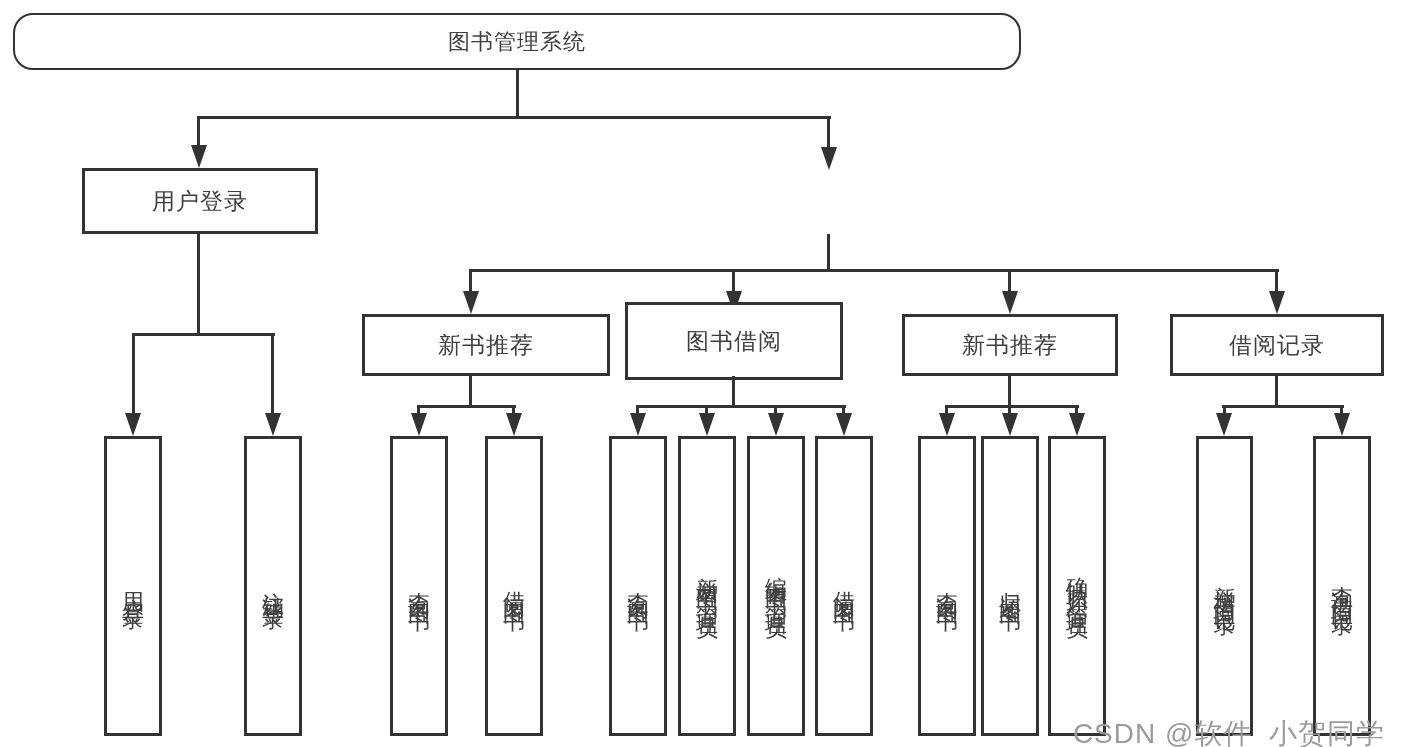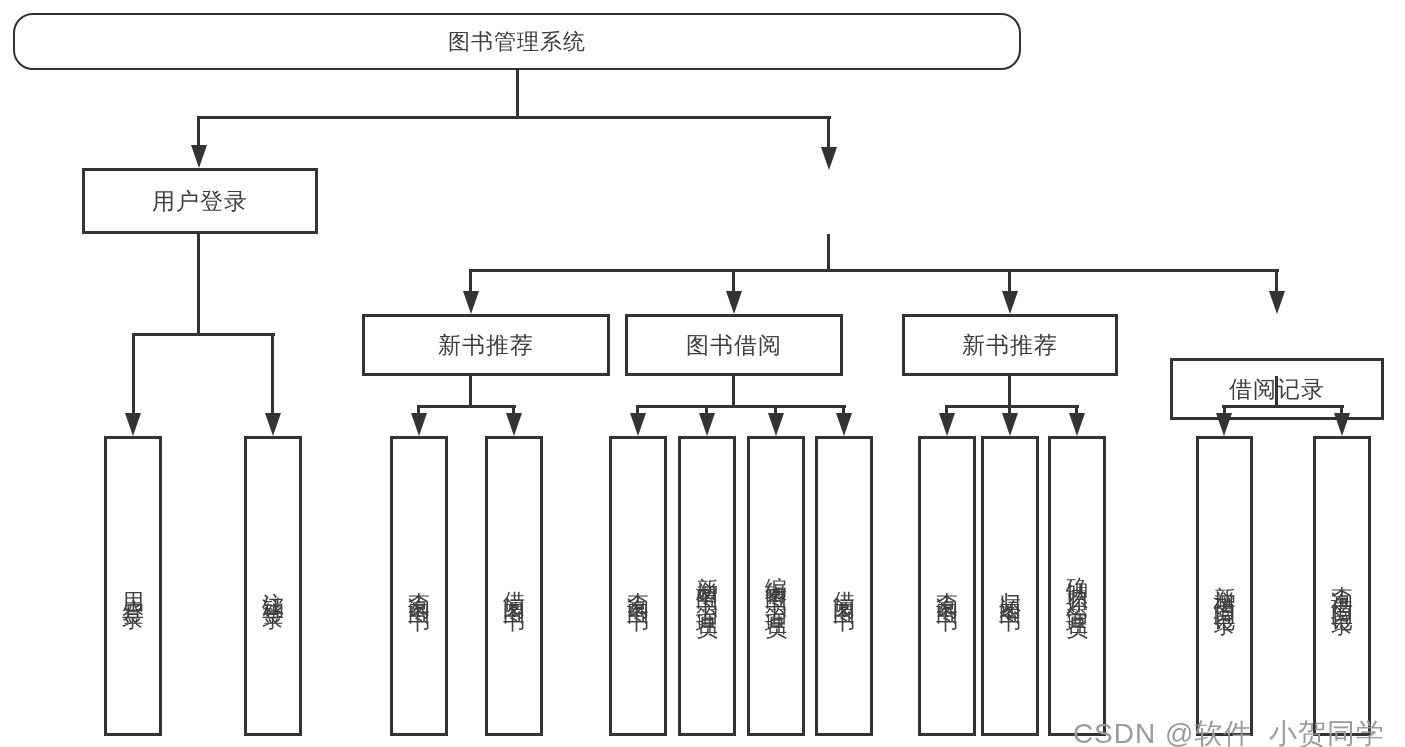--- a/index.html
+++ b/index.html
@@ -74,23 +74,23 @@
   <div class="vline" style="left:469px;top:269px;height:26px;"></div>
   <div class="tri" style="left:463px;top:291px;"></div>
   <div class="vline" style="left:732px;top:269px;height:26px;"></div>
   <div class="tri" style="left:726px;top:291px;"></div>
   <div class="vline" style="left:1008px;top:269px;height:26px;"></div>
   <div class="tri" style="left:1002px;top:291px;"></div>
   <div class="vline" style="left:1275px;top:269px;height:26px;"></div>
   <div class="tri" style="left:1269px;top:291px;"></div>
 
   <div class="box" style="left:362px;top:314px;width:248px;height:62px;">新书推荐</div>
-  <div class="box" style="left:625px;top:314px;width:218px;height:62px;">图书借阅</div>
+  <div class="box" style="left:625px;top:302px;width:218px;height:78px;">图书借阅</div>
   <div class="box" style="left:902px;top:314px;width:216px;height:62px;">新书推荐</div>
-  <div class="box" style="left:1170px;top:314px;width:214px;height:62px;margin-top:44px;">借阅记录</div>
+  <div class="box" style="left:1170px;top:314px;width:214px;height:62px;">借阅记录</div>
 
   <div class="vline" style="left:469px;top:376px;height:31px;"></div>
   <div class="hline" style="left:417px;top:405px;width:99px;"></div>
   <div class="vline" style="left:417px;top:405px;height:10px;"></div>
   <div class="tri" style="left:411px;top:413px;"></div>
   <div class="vline" style="left:512px;top:405px;height:10px;"></div>
   <div class="tri" style="left:506px;top:413px;"></div>
 
   <div class="vline" style="left:732px;top:376px;height:31px;"></div>
   <div class="hline" style="left:636px;top:405px;width:210px;"></div>

